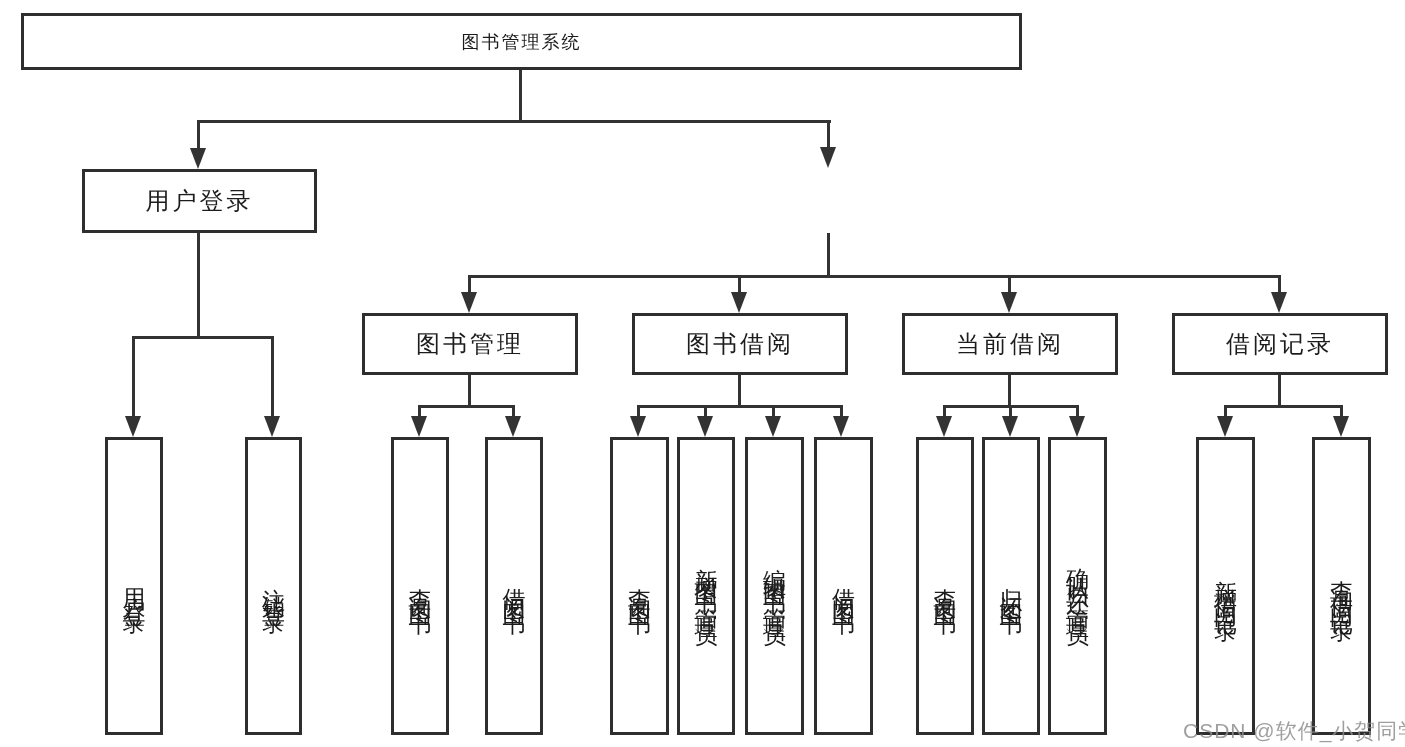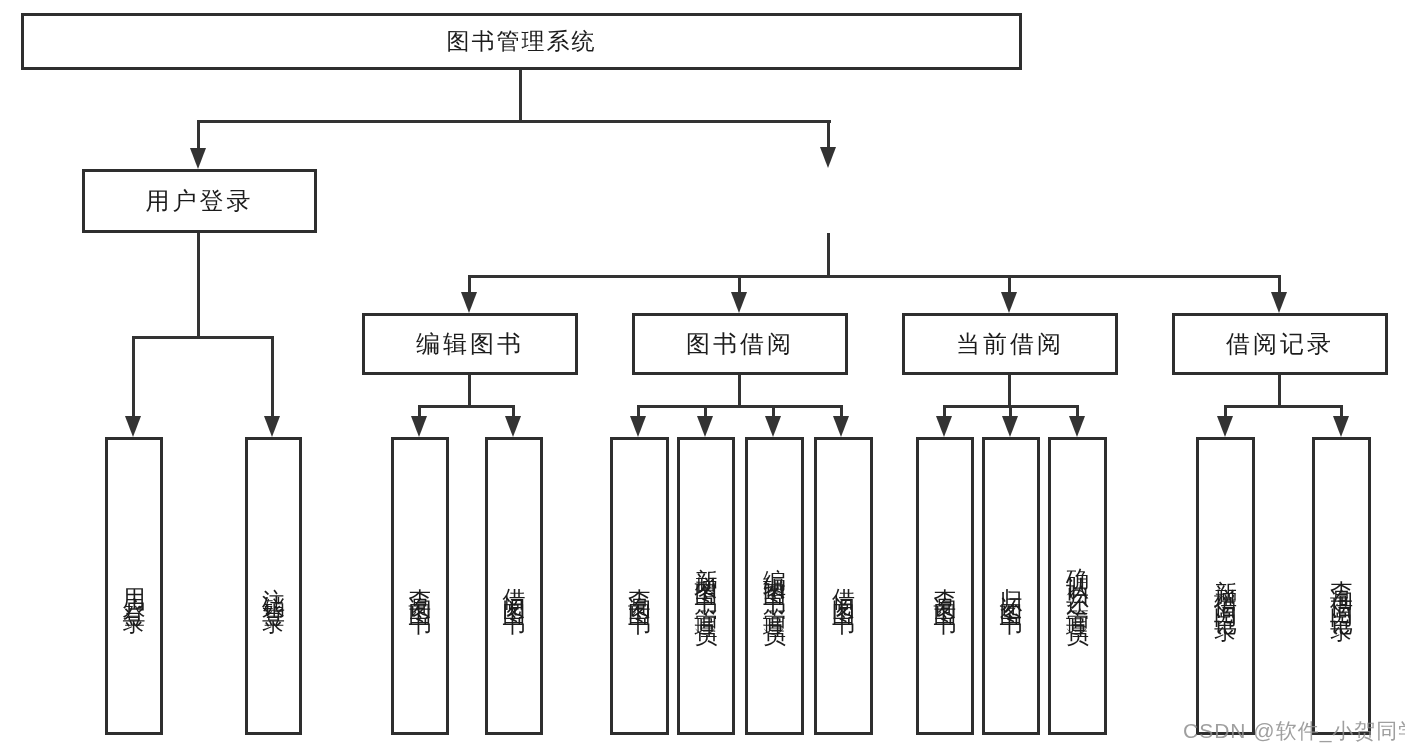--- a/index.html
+++ b/index.html
@@ -8,21 +8,21 @@
     font-family:"Liberation Sans", sans-serif; overflow:hidden;
   }
   .node {
     position:absolute; background:#ffffff; border:3px solid #2e2e2e;
     box-sizing:border-box; display:flex; align-items:center; justify-content:center;
     z-index:2;
   }
   .node .lbl {
     font-size:24px; color:#1c1c1c; letter-spacing:3px; white-space:nowrap; line-height:1;
   }
-  .root-node .lbl { font-size:23px; letter-spacing:2px; }
+  .root-node .lbl { font-size:18px; letter-spacing:2px; }
   .leaf .lbl {
     writing-mode:vertical-rl; text-orientation:mixed;
     font-size:23px; letter-spacing:8px; line-height:1; white-space:nowrap;
   }
   .vline { position:absolute; width:3px; background:#333333; z-index:1; }
   .hline { position:absolute; height:3px; background:#333333; z-index:1; }
   .arrow {
     position:absolute; width:0; height:0; z-index:1;
     border-left:8px solid transparent; border-right:8px solid transparent;
     border-top:21px solid #333333;
@@ -64,21 +64,21 @@
   <div class="vline" style="left:468px;top:275px;height:18px"></div>
   <div class="arrow" style="left:461px;top:292px"></div>
   <div class="vline" style="left:738px;top:275px;height:18px"></div>
   <div class="arrow" style="left:731px;top:292px"></div>
   <div class="vline" style="left:1008px;top:275px;height:18px"></div>
   <div class="arrow" style="left:1001px;top:292px"></div>
   <div class="vline" style="left:1278px;top:275px;height:18px"></div>
   <div class="arrow" style="left:1271px;top:292px"></div>
 
   <div class="node" style="left:362px;top:313px;width:216px;height:62px">
-    <span class="lbl">编辑图书</span>
+    <span class="lbl">图书管理</span>
   </div>
   <div class="node" style="left:902px;top:313px;width:216px;height:62px">
     <span class="lbl">当前借阅</span>
   </div>
   <div class="node" style="left:632px;top:313px;width:216px;height:62px">
     <span class="lbl">图书借阅</span>
   </div>
   <div class="node" style="left:1172px;top:313px;width:216px;height:62px">
     <span class="lbl">借阅记录</span>
   </div>

